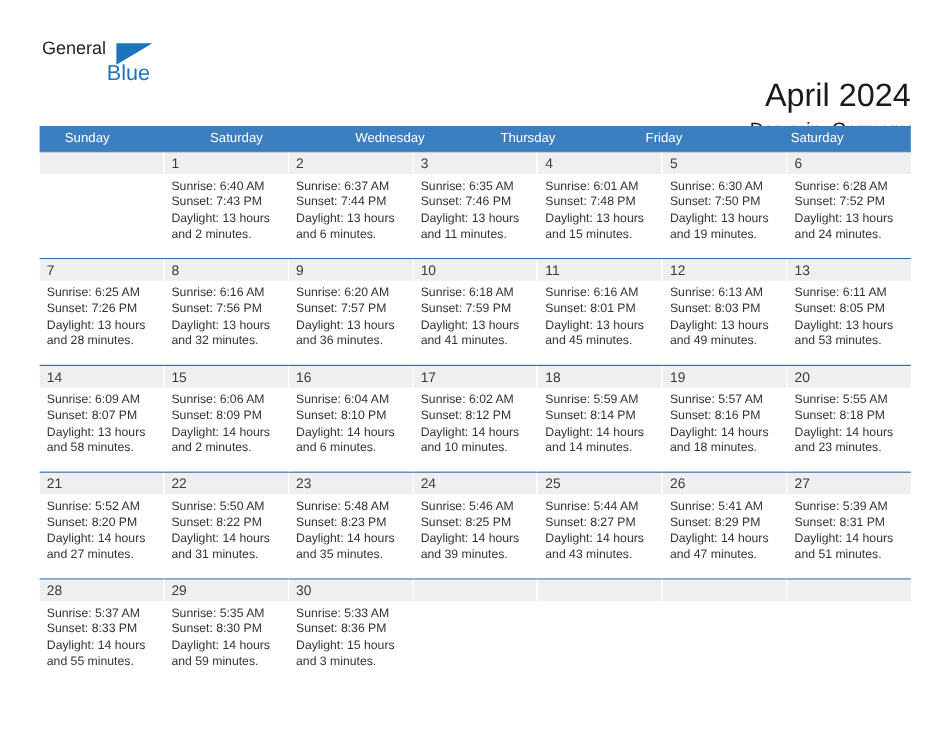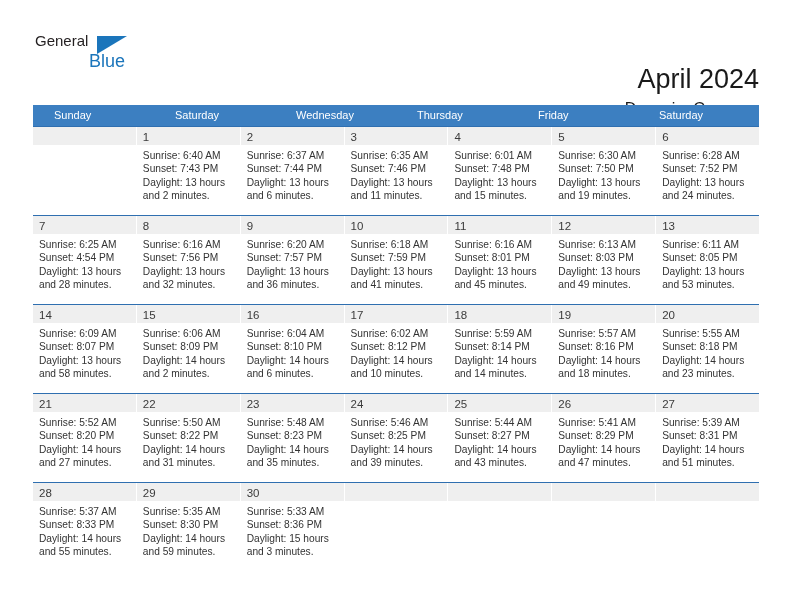--- a/index.html
+++ b/index.html
@@ -233,21 +233,21 @@
               <div class="line">Daylight: 13 hours</div>
               <div class="line">and 24 minutes.</div>
             </div>
           </div>
         </div>
         <div class="week">
           <div class="daycell">
             <div class="daynum-band"><span class="daynum">7</span></div>
             <div class="details">
               <div class="line">Sunrise: 6:25 AM</div>
-              <div class="line">Sunset: 4:54 PM</div>
+              <div class="line">Sunset: 7:26 PM</div>
               <div class="line">Daylight: 13 hours</div>
               <div class="line">and 28 minutes.</div>
             </div>
           </div>
           <div class="daycell">
             <div class="daynum-band"><span class="daynum">8</span></div>
             <div class="details">
               <div class="line">Sunrise: 6:16 AM</div>
               <div class="line">Sunset: 7:56 PM</div>
               <div class="line">Daylight: 13 hours</div>

